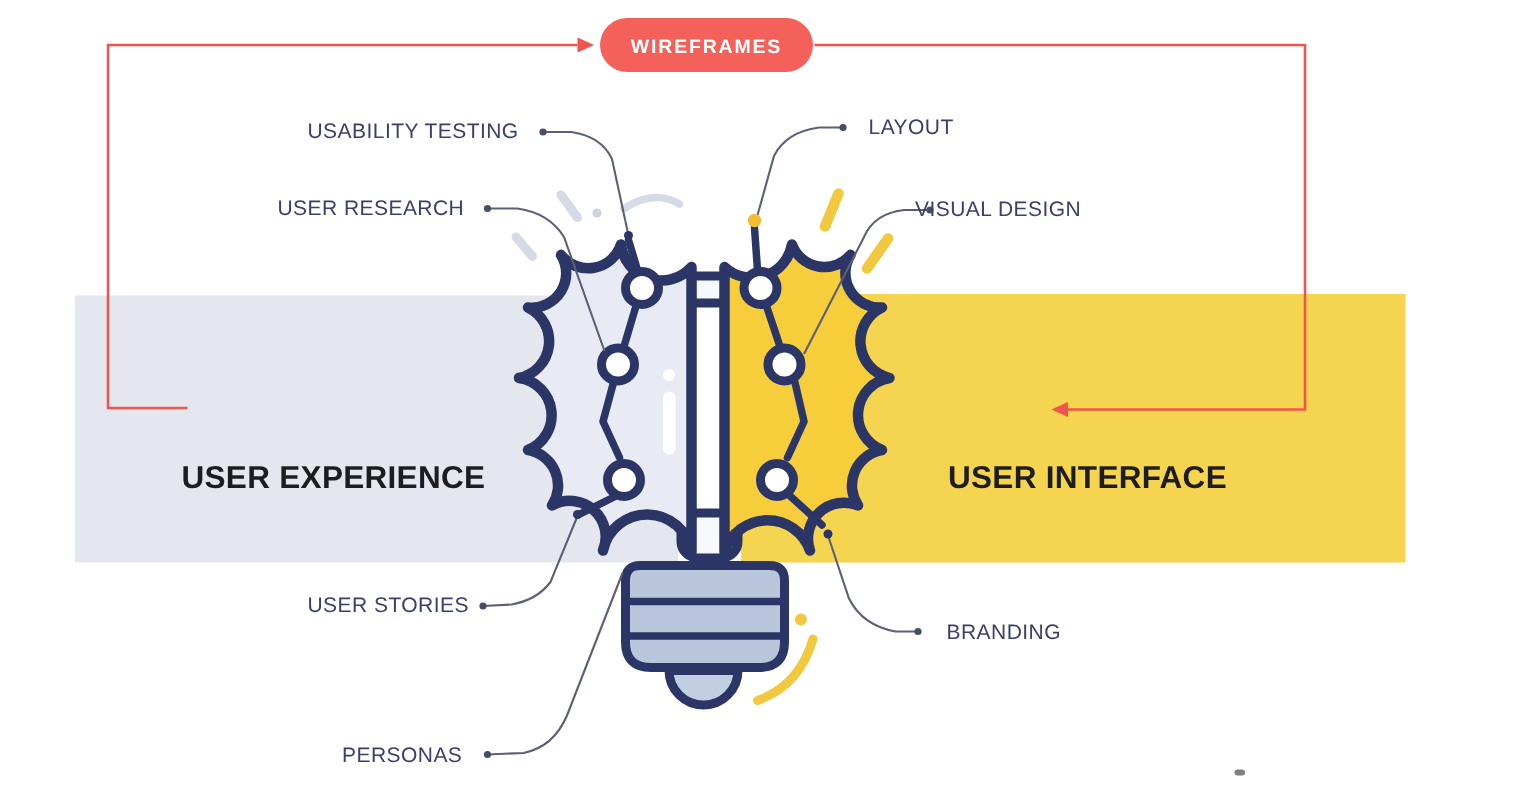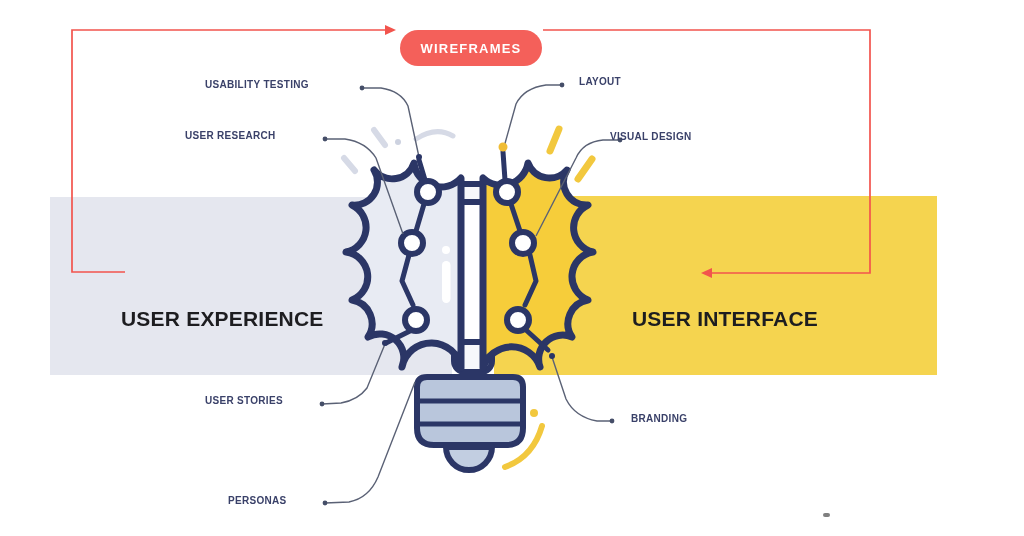--- a/index.html
+++ b/index.html
@@ -32,23 +32,23 @@
   .conn-dot{fill:var(--dot);}
   .touch-dot{fill:var(--navy);}
   .touch-dot-y{fill:#f0bd35;}
   .redline{fill:none;stroke:var(--red);stroke-width:1.7;}
   .redarrow{fill:var(--red);}
   .ihl{fill:#ffffff;}
   .speck{fill:#6a6a6a;opacity:.85;}
 
   
   .pill{position:absolute;left:400px;top:12px;width:142px;height:36px;border-radius:18px;
-        background:var(--pill);display:flex;align-items:center;justify-content:center;margin-top:18px;}
+        background:var(--pill);display:flex;align-items:center;justify-content:center;}
   .pill span{color:#ffffff;font-size:13px;font-weight:bold;letter-spacing:1.2px;}
-  .lbl{position:absolute;font-size:10px;font-weight:bold;color:var(--label-navy);
+  .lbl{position:absolute;font-size:14px;font-weight:normal;color:var(--label-navy);
        letter-spacing:.3px;white-space:nowrap;line-height:1;}
   .acronym{position:absolute;font-size:76px;font-weight:bold;color:#2e3a68;
            line-height:1;letter-spacing:-3px;white-space:nowrap;}
   .fullname{position:absolute;font-size:21px;font-weight:bold;color:var(--text-dark);
             letter-spacing:.2px;line-height:1;white-space:nowrap;text-align:center;}
 </style>
 </head>
 <body>
 
 <div class="stage">

